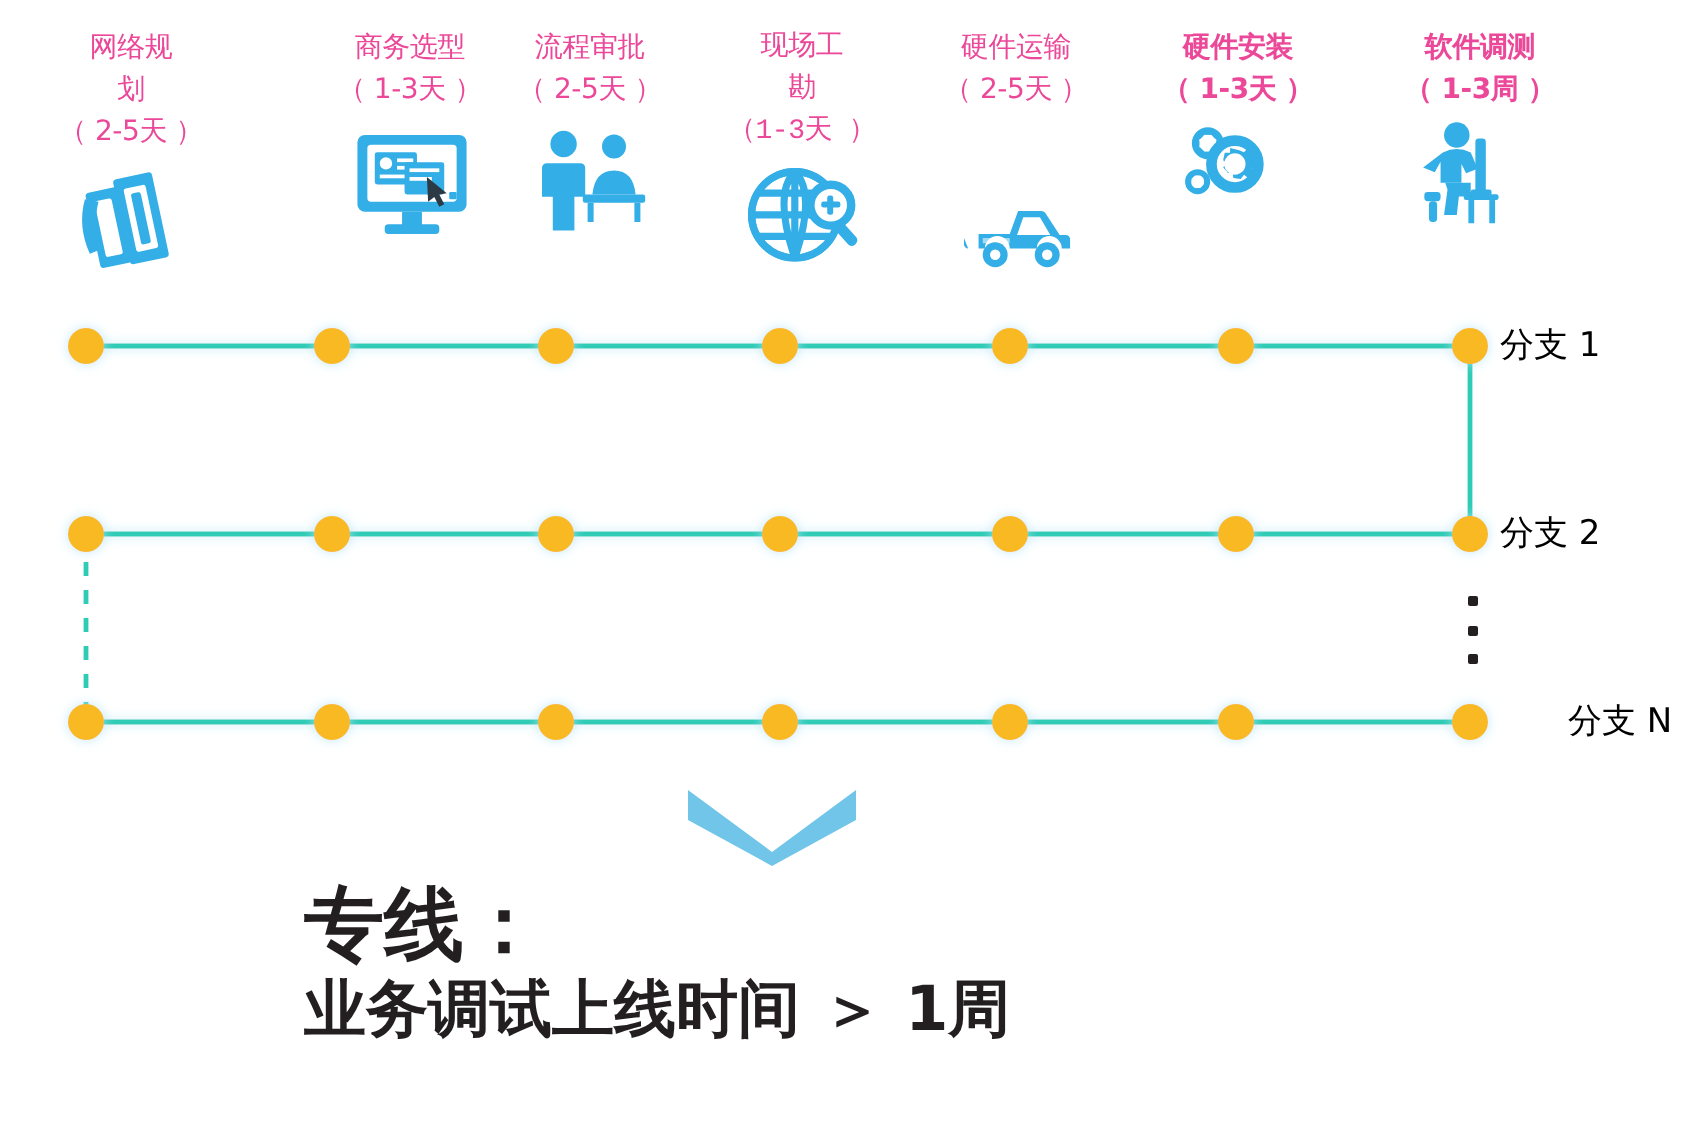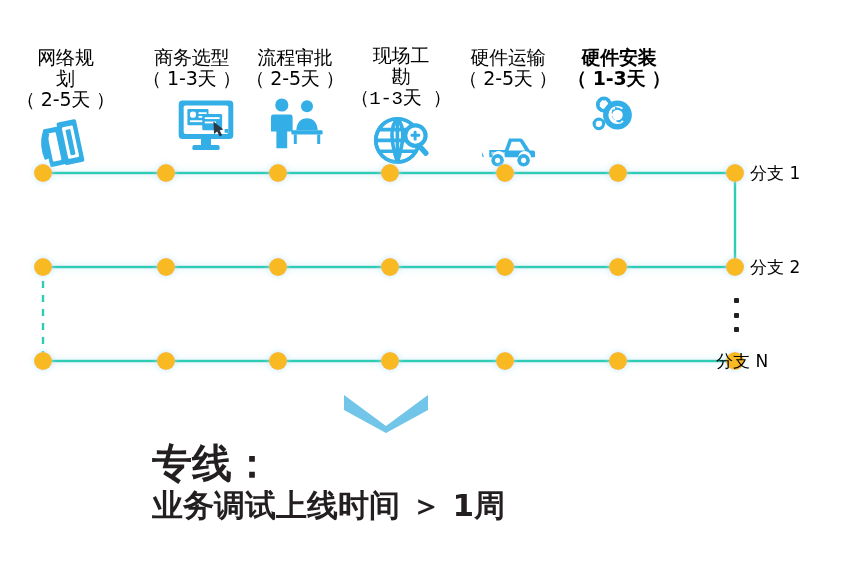--- a/index.html
+++ b/index.html
@@ -27,27 +27,26 @@
     align-items: flex-start;
   }
   .phase {
     position: relative;
     display: flex;
     flex-direction: column;
     align-items: center;
     justify-content: flex-start;
   }
   .phase-title {
-    font-size: 19px;
+    font-size: 14px;
     line-height: 21px;
     text-align: center;
-    color: #000000;
+    color: #ec4899;
     white-space: pre-line;
     letter-spacing: -0.2px;
-    margin-top: 33px;
   }
   .phase.bold .phase-title { font-weight: bold; }
   .phase-icon {
     margin-top: 4px;
     display: block;
   }
 
   
   #branch-area {
     position: absolute;
@@ -225,20 +224,37 @@
               <line x1="40" y1="-4" x2="40" y2="16"></line>
               <line x1="40" y1="64" x2="40" y2="84"></line>
               <line x1="-4" y1="40" x2="16" y2="40"></line>
               <line x1="64" y1="40" x2="84" y2="40"></line>
               <line x1="9" y1="9" x2="23" y2="23"></line>
               <line x1="57" y1="57" x2="71" y2="71"></line>
             </g>
           </g>
         </svg></div>
     </div>
+    <div class="phase bold" style="position: absolute; left: 675px; width: 130px; top: 0px;">
+      <div class="phase-title">软件调测
+（ 1-3周 ）</div>
+      <div class="phase-icon"><svg width="62" height="58" viewBox="0 0 100 100" fill="#33aee6">
+          <circle cx="30" cy="13" r="11"></circle>
+          <path d="M18 28 q12 -6 24 0 l6 14 l-10 4 l-4 -8 v16 h-18 v-18 l-5 9 l-10 -4 Z"></path>
+          <path d="M20 54 h22 v10 h-10 l-2 18 h-11 l3 -22 Z"></path>
+          <rect x="2" y="62" width="14" height="8" rx="3"></rect>
+          <rect x="6" y="70" width="7" height="18" rx="3"></rect>
+          <rect x="46" y="16" width="9" height="48" rx="3"></rect>
+          <rect x="42" y="60" width="18" height="5" rx="2"></rect>
+          <rect x="36" y="64" width="30" height="5" rx="2"></rect>
+          <rect x="40" y="69" width="5" height="20"></rect>
+          <rect x="58" y="69" width="5" height="20"></rect>
+          <rect x="30" y="62" width="16" height="4" rx="2"></rect>
+        </svg></div>
+    </div>
   </div>
 
 <div id="branch-area">
   <svg id="branch-svg" width="842" height="240" viewBox="0 0 842 240">
     <defs>
       <filter id="glow" x="-80%" y="-80%" width="260%" height="260%">
         <feGaussianBlur stdDeviation="3" result="b"></feGaussianBlur>
         <feFlood flood-color="#b9e6f7" flood-opacity="0.85"></feFlood>
         <feComposite in2="b" operator="in" result="g"></feComposite>
         <feMerge>
@@ -280,21 +296,21 @@
       <circle cx="278" cy="211" r="9"></circle>
       <circle cx="390" cy="211" r="9"></circle>
       <circle cx="505" cy="211" r="9"></circle>
       <circle cx="618" cy="211" r="9"></circle>
       <circle cx="735" cy="211" r="9"></circle>
     </g>
   </svg>
 
   <div class="branch-label" style="left:750px; top:14px;">分支 1</div>
   <div class="branch-label" style="left:750px; top:108px;">分支 2</div>
-  <div class="branch-label" style="left:716px; top:202px;">分支 N</div>
+  <div class="branch-label" style="left:784px; top:202px;">分支 N</div>
 </div>
 
 <div id="vdots">
   <i></i>
   <i></i>
   <i></i>
 </div>
 
 <svg id="chevron" viewBox="0 0 84 40">
   <path d="M0,2 L42,33 L84,2 L84,17 L42,40 L0,17 Z" fill="#71c5e8"></path>

